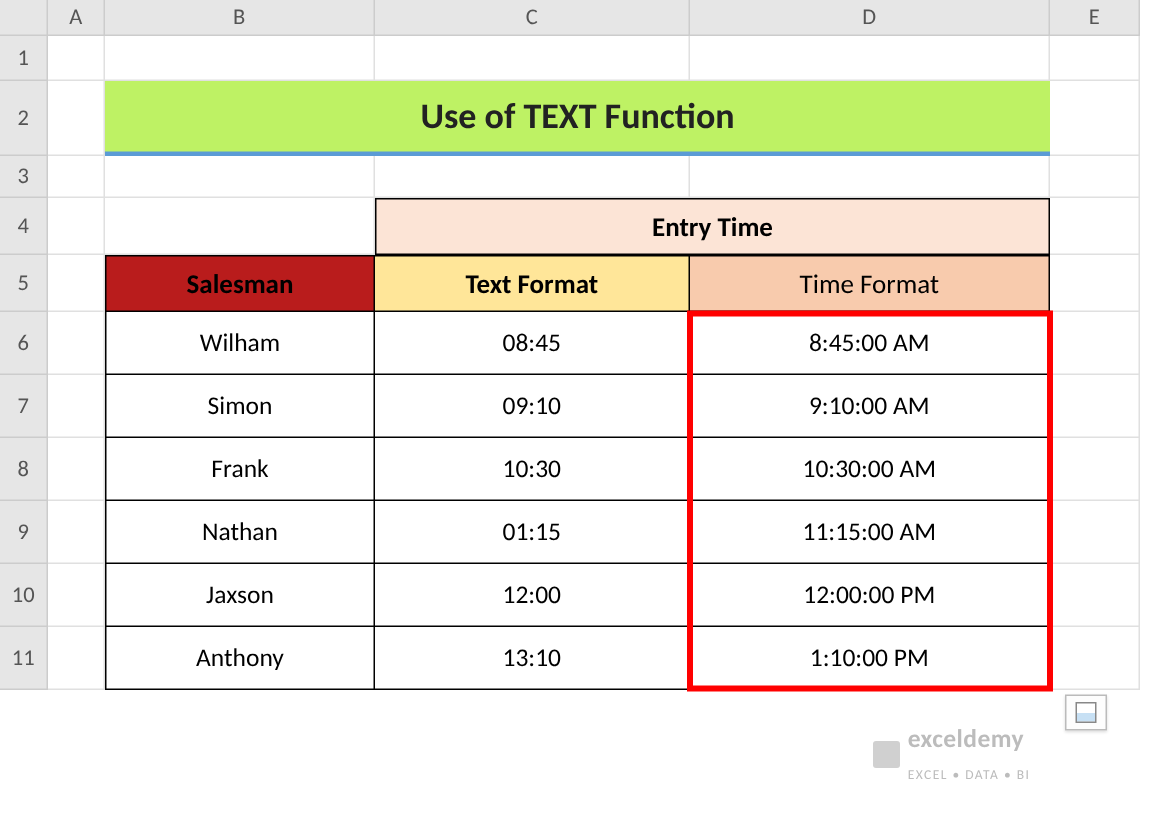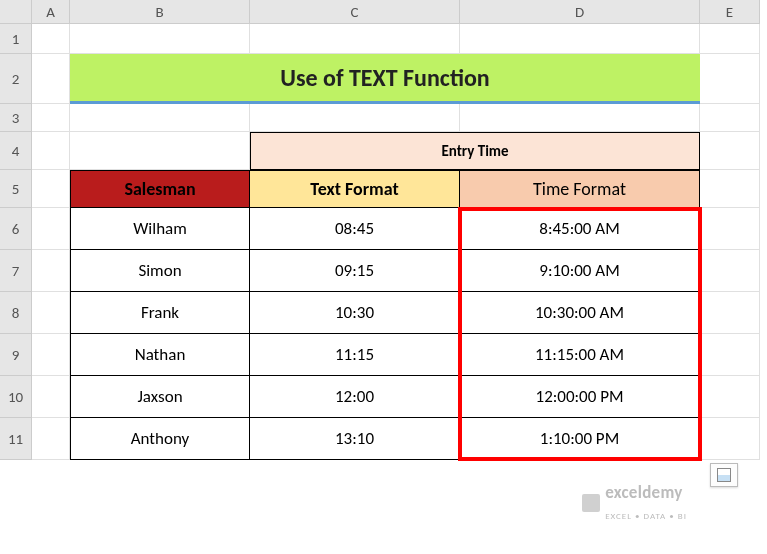--- a/index.html
+++ b/index.html
@@ -95,21 +95,21 @@
     color: #222;
     border-bottom: 3px solid #5b9bd5;
   }
 
   .entry-header {
     background: #fce4d6;
     border: 1px solid #000;
     display: flex;
     align-items: center;
     justify-content: center;
-    font-size: 15px;
+    font-size: 18px;
     font-weight: bold;
   }
   .salesman-header {
     background: #b91c1c;
     border: 1px solid #000;
     font-weight: bold;
     font-size: 18px;
     display: flex; align-items: center; justify-content: center;
   }
   .textfmt-header {
@@ -249,35 +249,35 @@
     <div class="grid-row rN">
       <div class="grid-cell cA"></div>
       <div class="data-cell cB">Wilham</div>
       <div class="data-cell mid cC">08:45</div>
       <div class="data-cell right cD">8:45:00 AM</div>
       <div class="grid-cell cE"></div>
     </div>
     <div class="grid-row rN">
       <div class="grid-cell cA"></div>
       <div class="data-cell cB">Simon</div>
-      <div class="data-cell mid cC">09:15</div>
+      <div class="data-cell mid cC">09:10</div>
       <div class="data-cell right cD">9:10:00 AM</div>
       <div class="grid-cell cE"></div>
     </div>
     <div class="grid-row rN">
       <div class="grid-cell cA"></div>
       <div class="data-cell cB">Frank</div>
       <div class="data-cell mid cC">10:30</div>
       <div class="data-cell right cD">10:30:00 AM</div>
       <div class="grid-cell cE"></div>
     </div>
     <div class="grid-row rN">
       <div class="grid-cell cA"></div>
       <div class="data-cell cB">Nathan</div>
-      <div class="data-cell mid cC">11:15</div>
+      <div class="data-cell mid cC">01:15</div>
       <div class="data-cell right cD">11:15:00 AM</div>
       <div class="grid-cell cE"></div>
     </div>
     <div class="grid-row rN">
       <div class="grid-cell cA"></div>
       <div class="data-cell cB">Jaxson</div>
       <div class="data-cell mid cC">12:00</div>
       <div class="data-cell right cD">12:00:00 PM</div>
       <div class="grid-cell cE"></div>
     </div>

